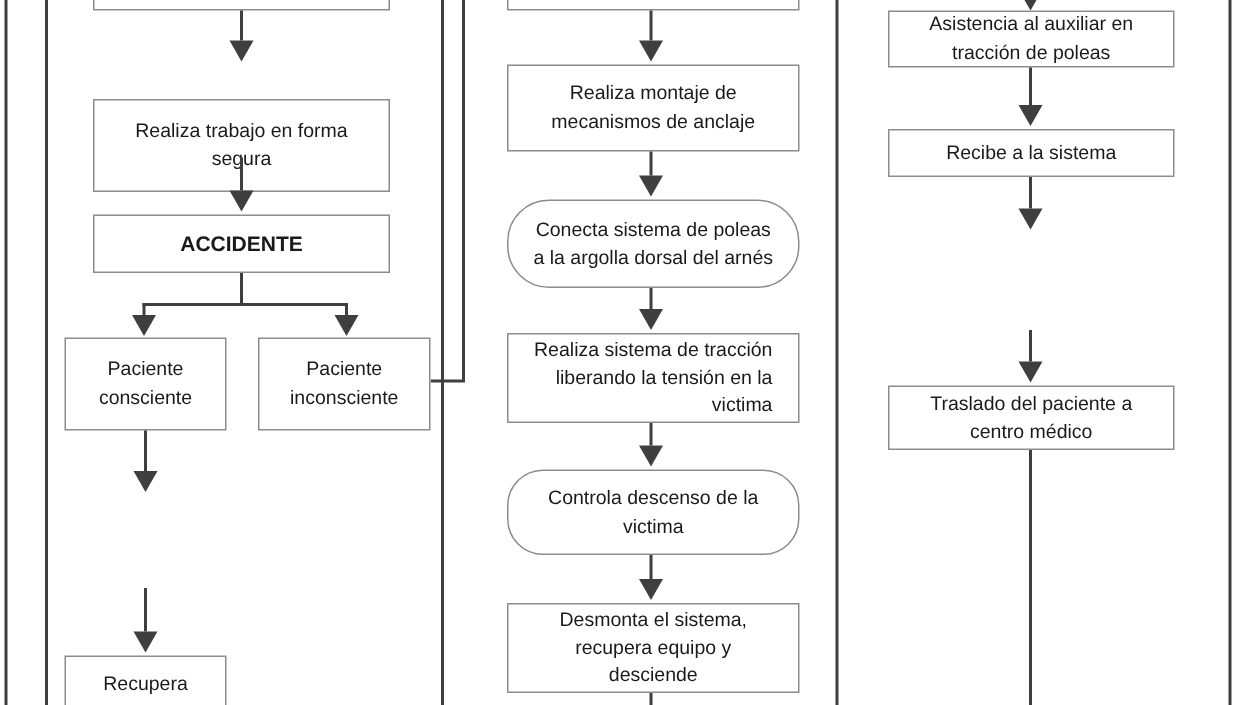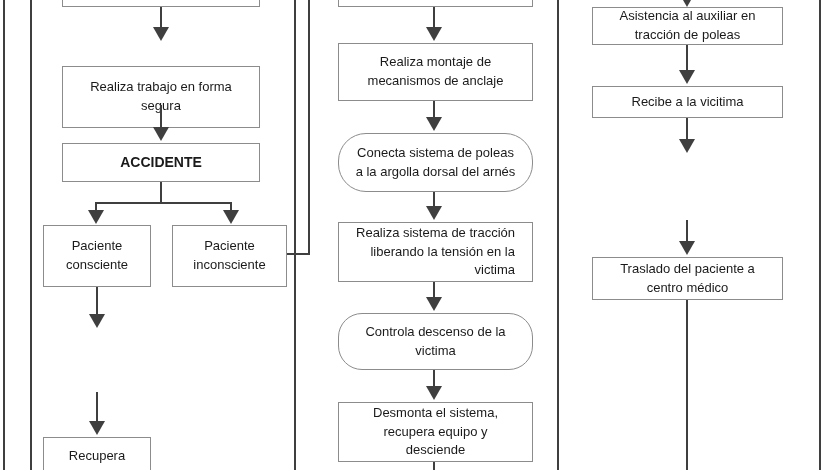--- a/index.html
+++ b/index.html
@@ -129,21 +129,21 @@
 desciende</div>
   <div class="stem" style="left:432.9px; top:462px; height:8px;"></div>
 
   <div class="ahead" style="left:679px; top:-7px;"></div>
 
   <div class="node" style="left:592px; top:7px; width:191px; height:38px;">Asistencia al auxiliar en
 tracción de poleas</div>
   <div class="stem" style="left:686px; top:45px; height:25px;"></div>
   <div class="ahead" style="left:679px; top:70px;"></div>
 
-  <div class="node" style="left:592px; top:86px; width:191px; height:32px;">Recibe a la vicitima</div>
+  <div class="node" style="left:592px; top:86px; width:191px; height:32px;">Recibe a la sistema</div>
   <div class="stem" style="left:686px; top:118px; height:21px;"></div>
   <div class="ahead" style="left:679px; top:139px;"></div>
 
   <div class="stem" style="left:686px; top:220px; height:21px;"></div>
   <div class="ahead" style="left:679px; top:241px;"></div>
 
   <div class="node" style="left:592px; top:257px; width:191px; height:43px;">Traslado del paciente a
 centro médico</div>
   <div class="stem" style="left:686px; top:300px; height:170px;"></div>
 

